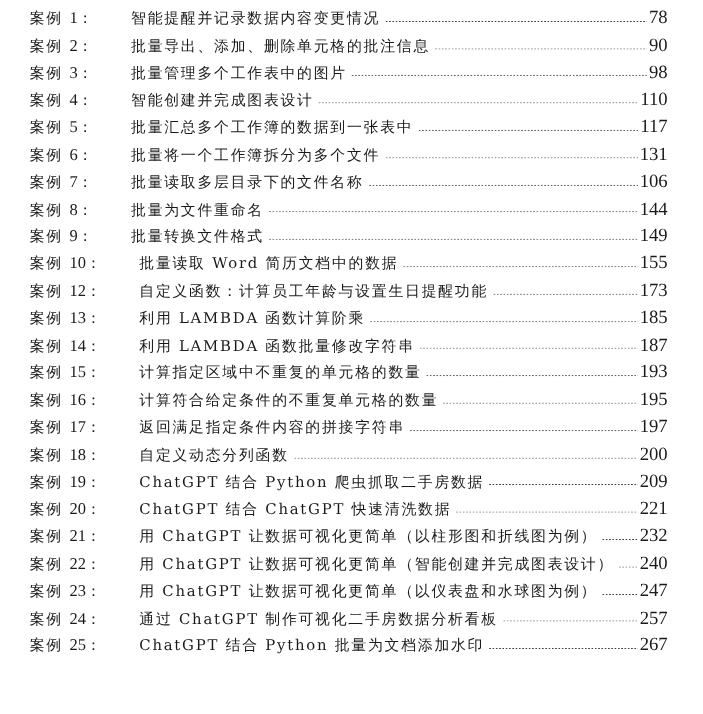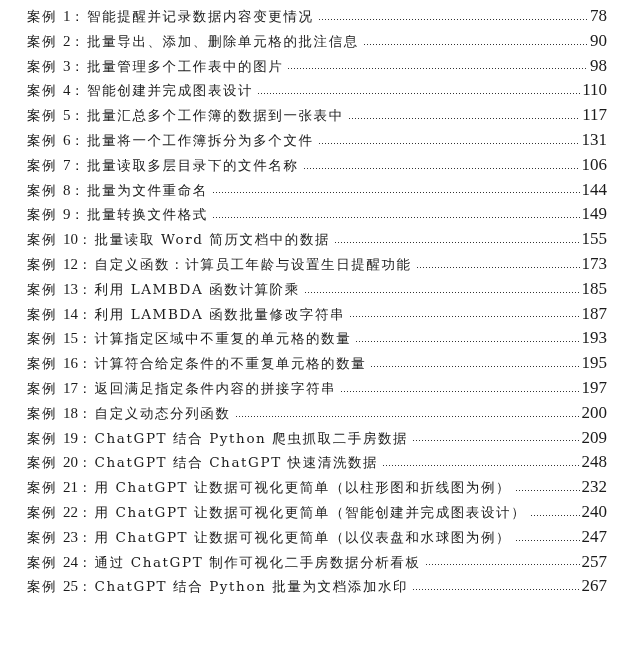--- a/index.html
+++ b/index.html
@@ -38,20 +38,21 @@
       font-size: 15px;
       letter-spacing: 0;
     }
     .colon {
       letter-spacing: 0;
       margin-right: 3px;
     }
     .title {
       flex: none;
       letter-spacing: 1.6px;
+      margin-left: 32px;
     }
     .leader {
       flex: 1 1 auto;
       overflow: hidden;
       margin: 0 2px 0 4px;
       height: 1px;
       position: relative;
       top: -2px;
       background-image: radial-gradient(circle, #333 0.6px, transparent 0.8px);
       background-size: 3px 2px;
@@ -177,21 +178,21 @@
   <div class="toc-row">
       <span class="prefix"><span>案例</span> <span class="num">19</span><span class="colon">：</span></span>
       <span class="title">ChatGPT 结合 Python 爬虫抓取二手房数据</span>
       <span class="leader"></span>
       <span class="page">209</span>
     </div>
   <div class="toc-row">
       <span class="prefix"><span>案例</span> <span class="num">20</span><span class="colon">：</span></span>
       <span class="title">ChatGPT 结合 ChatGPT 快速清洗数据</span>
       <span class="leader"></span>
-      <span class="page">248</span>
+      <span class="page">221</span>
     </div>
   <div class="toc-row">
       <span class="prefix"><span>案例</span> <span class="num">21</span><span class="colon">：</span></span>
       <span class="title">用 ChatGPT 让数据可视化更简单（以柱形图和折线图为例）</span>
       <span class="leader"></span>
       <span class="page">232</span>
     </div>
   <div class="toc-row">
       <span class="prefix"><span>案例</span> <span class="num">22</span><span class="colon">：</span></span>
       <span class="title">用 ChatGPT 让数据可视化更简单（智能创建并完成图表设计）</span>

